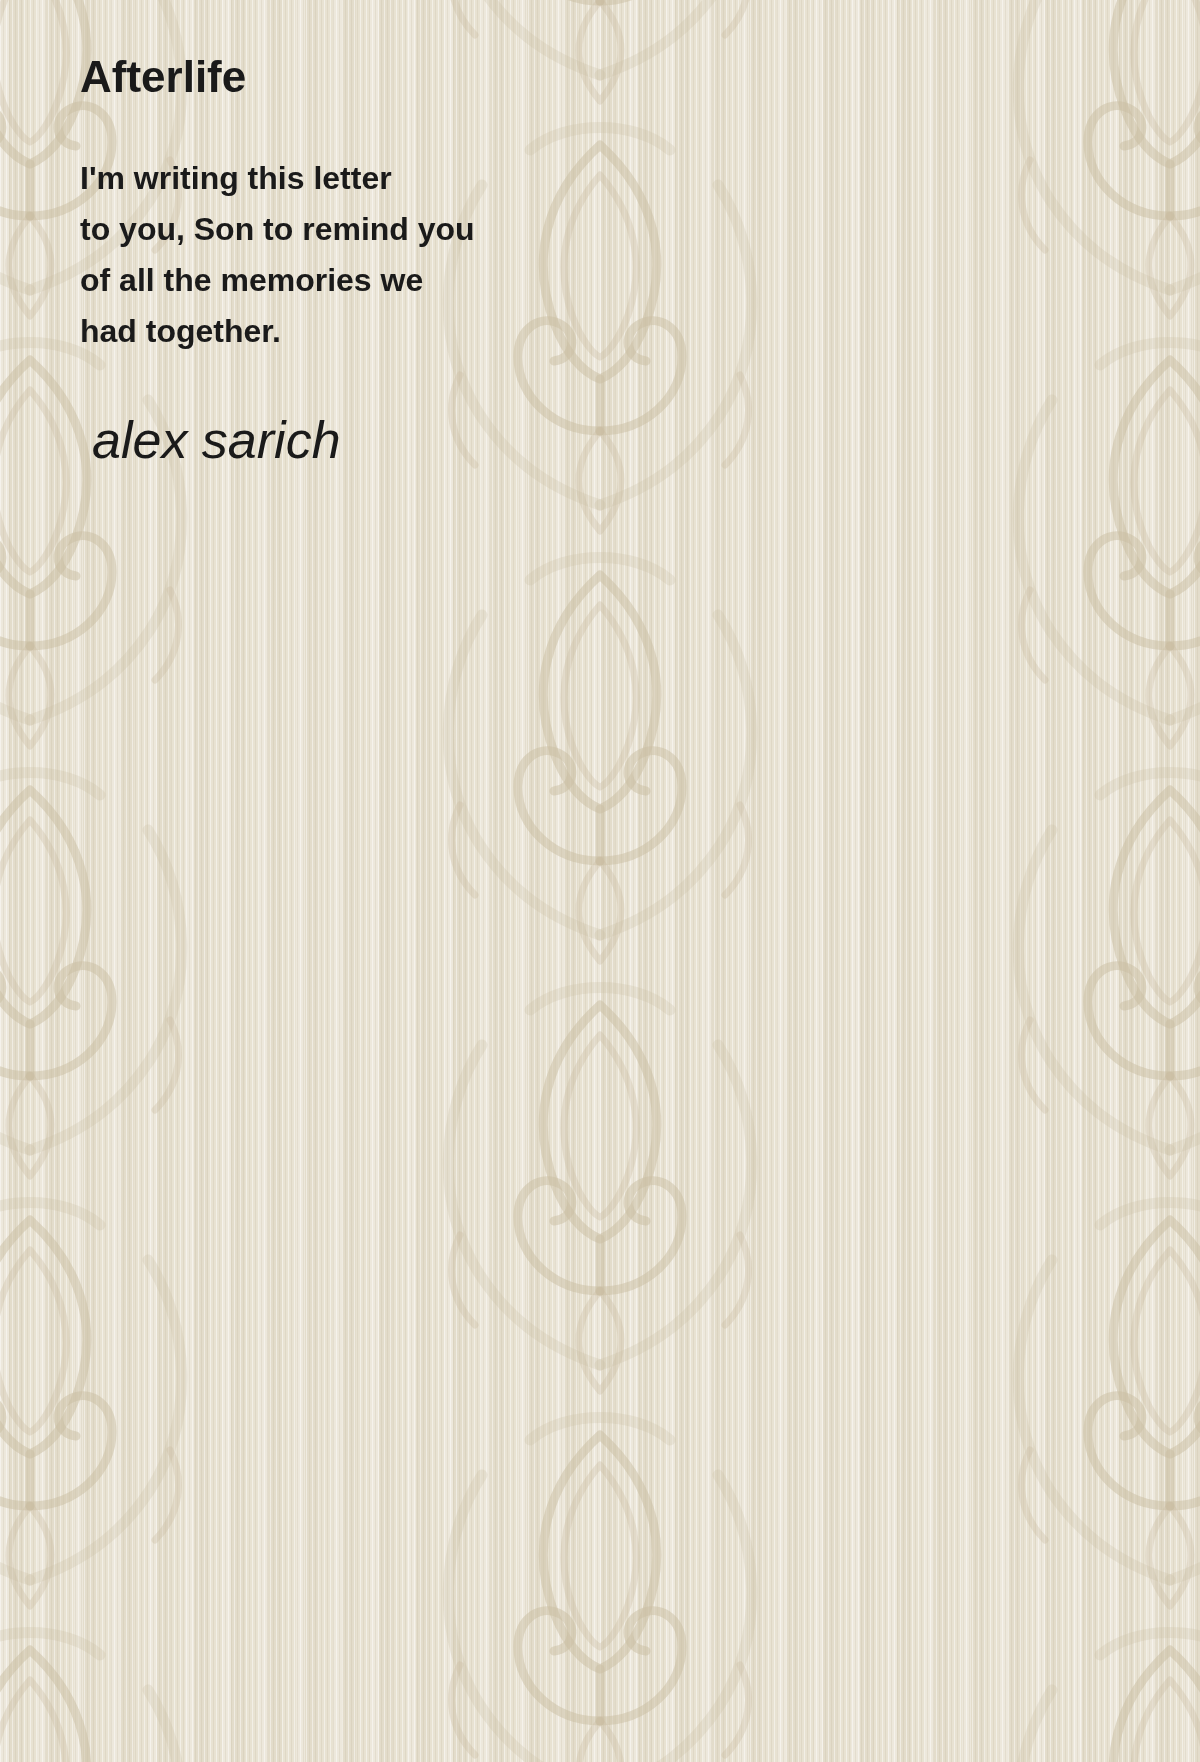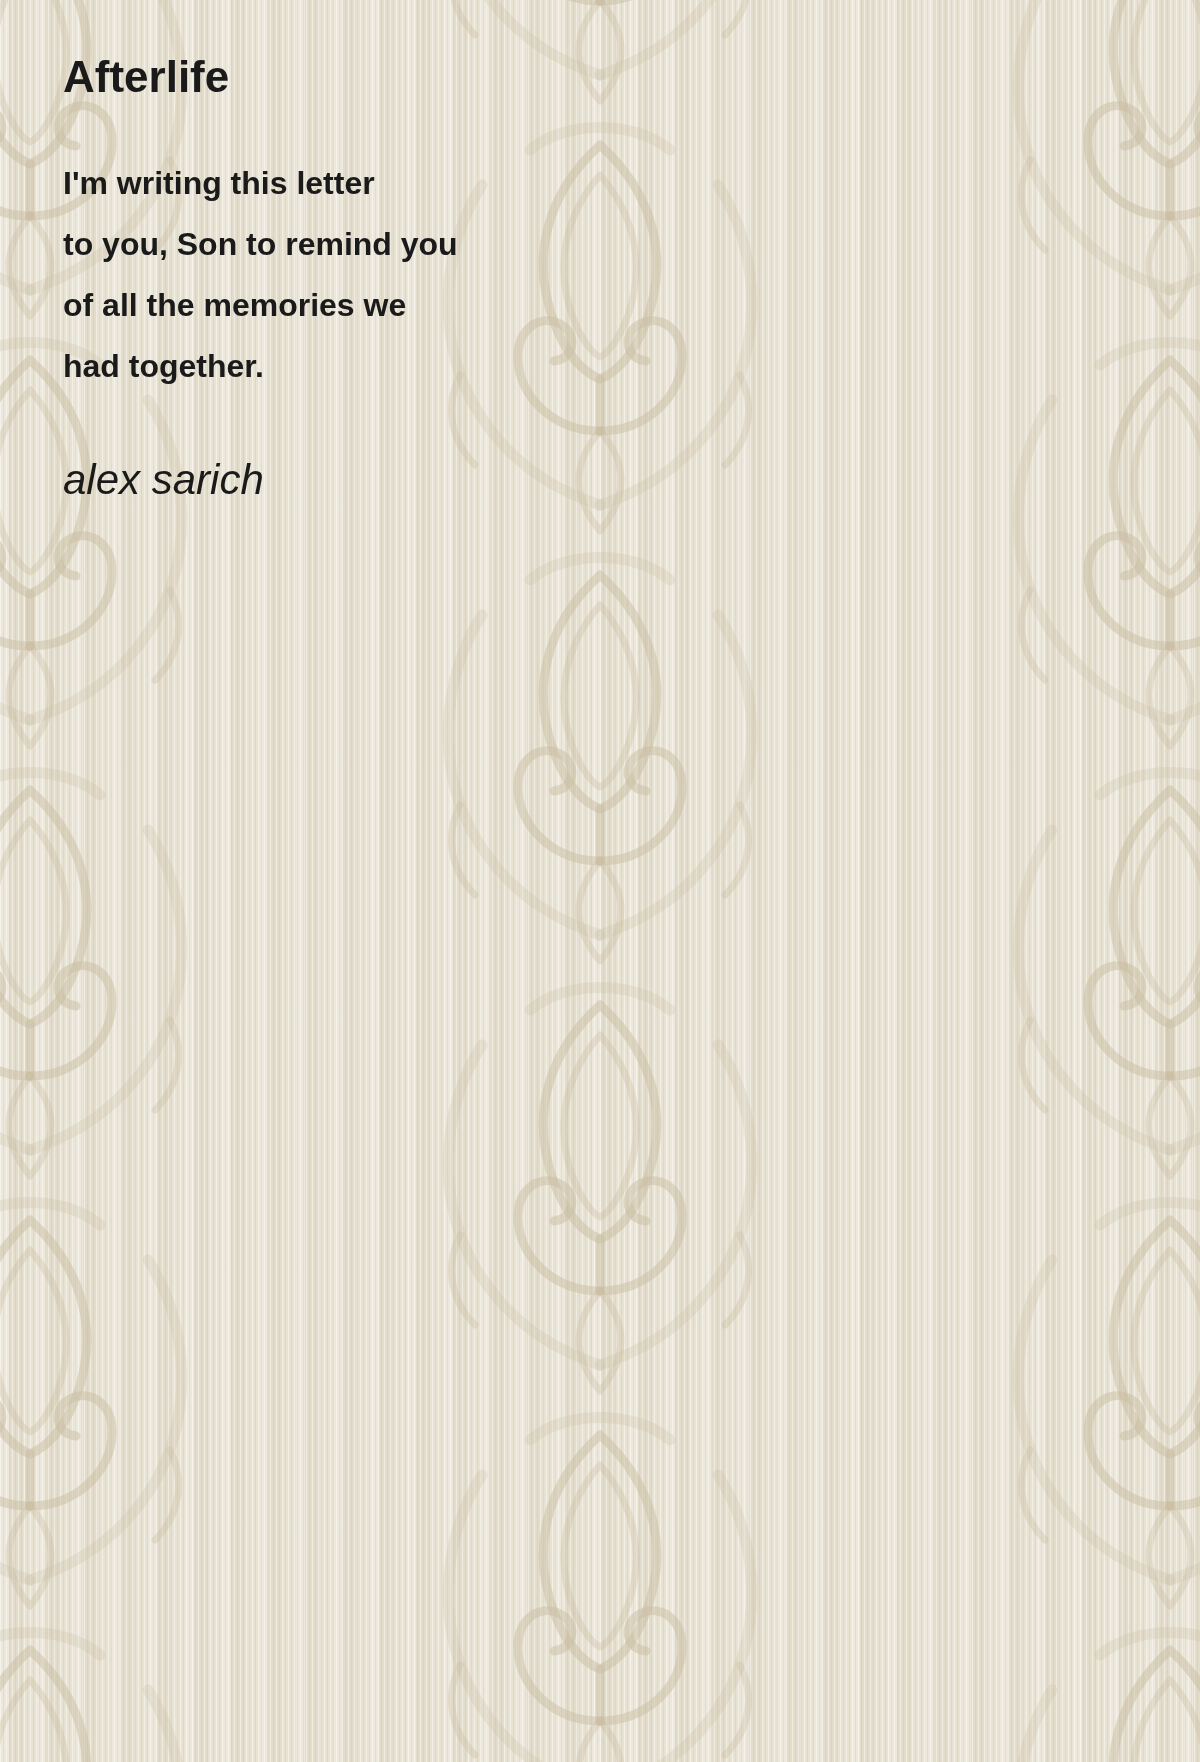--- a/index.html
+++ b/index.html
@@ -31,48 +31,49 @@
     z-index: 0;
     pointer-events: none;
   }
   .m1 { fill: none; stroke: var(--pattern-motif, #c9bda2); stroke-opacity: .50; stroke-width: 9;  stroke-linecap: round; stroke-linejoin: round; }
   .m2 { fill: none; stroke: var(--pattern-motif, #c9bda2); stroke-opacity: .34; stroke-width: 7;  stroke-linecap: round; stroke-linejoin: round; }
   .m3 { fill: none; stroke: var(--pattern-motif, #c9bda2); stroke-opacity: .26; stroke-width: 11; stroke-linecap: round; stroke-linejoin: round; }
 
   .content {
     position: relative;
     z-index: 1;
-    padding: 0 40px 0 63px;
+    padding: 0 40px 0 80px;
   }
 
   .title {
     margin: 53px 0 0 0;
     font-size: 44px;
     line-height: 48px;
     font-weight: 700;
     color: var(--text-color, #1a1a1a);
   }
 
   .poem { margin-top: 52px; }
 
   .stanza {
     margin: 0 0 58px 0;
     font-size: 32px;
-    line-height: 61px;
+    line-height: 51px;
     font-weight: 700;
     color: var(--text-color, #1a1a1a);
   }
 
   .signature {
     margin-top: 53px;
-    font-size: 42px;
+    font-size: 52px;
     line-height: 50px;
     font-style: italic;
     font-weight: 400;
     color: var(--text-color, #1a1a1a);
+    margin-left: 12px;
   }
 </style>
 </head>
 <body>
 
 <div class="page">
 
   <svg class="bg-svg" width="1200" height="1762" viewBox="0 0 1200 1762" aria-hidden="true">
     <defs>
       <g id="dmotif">

